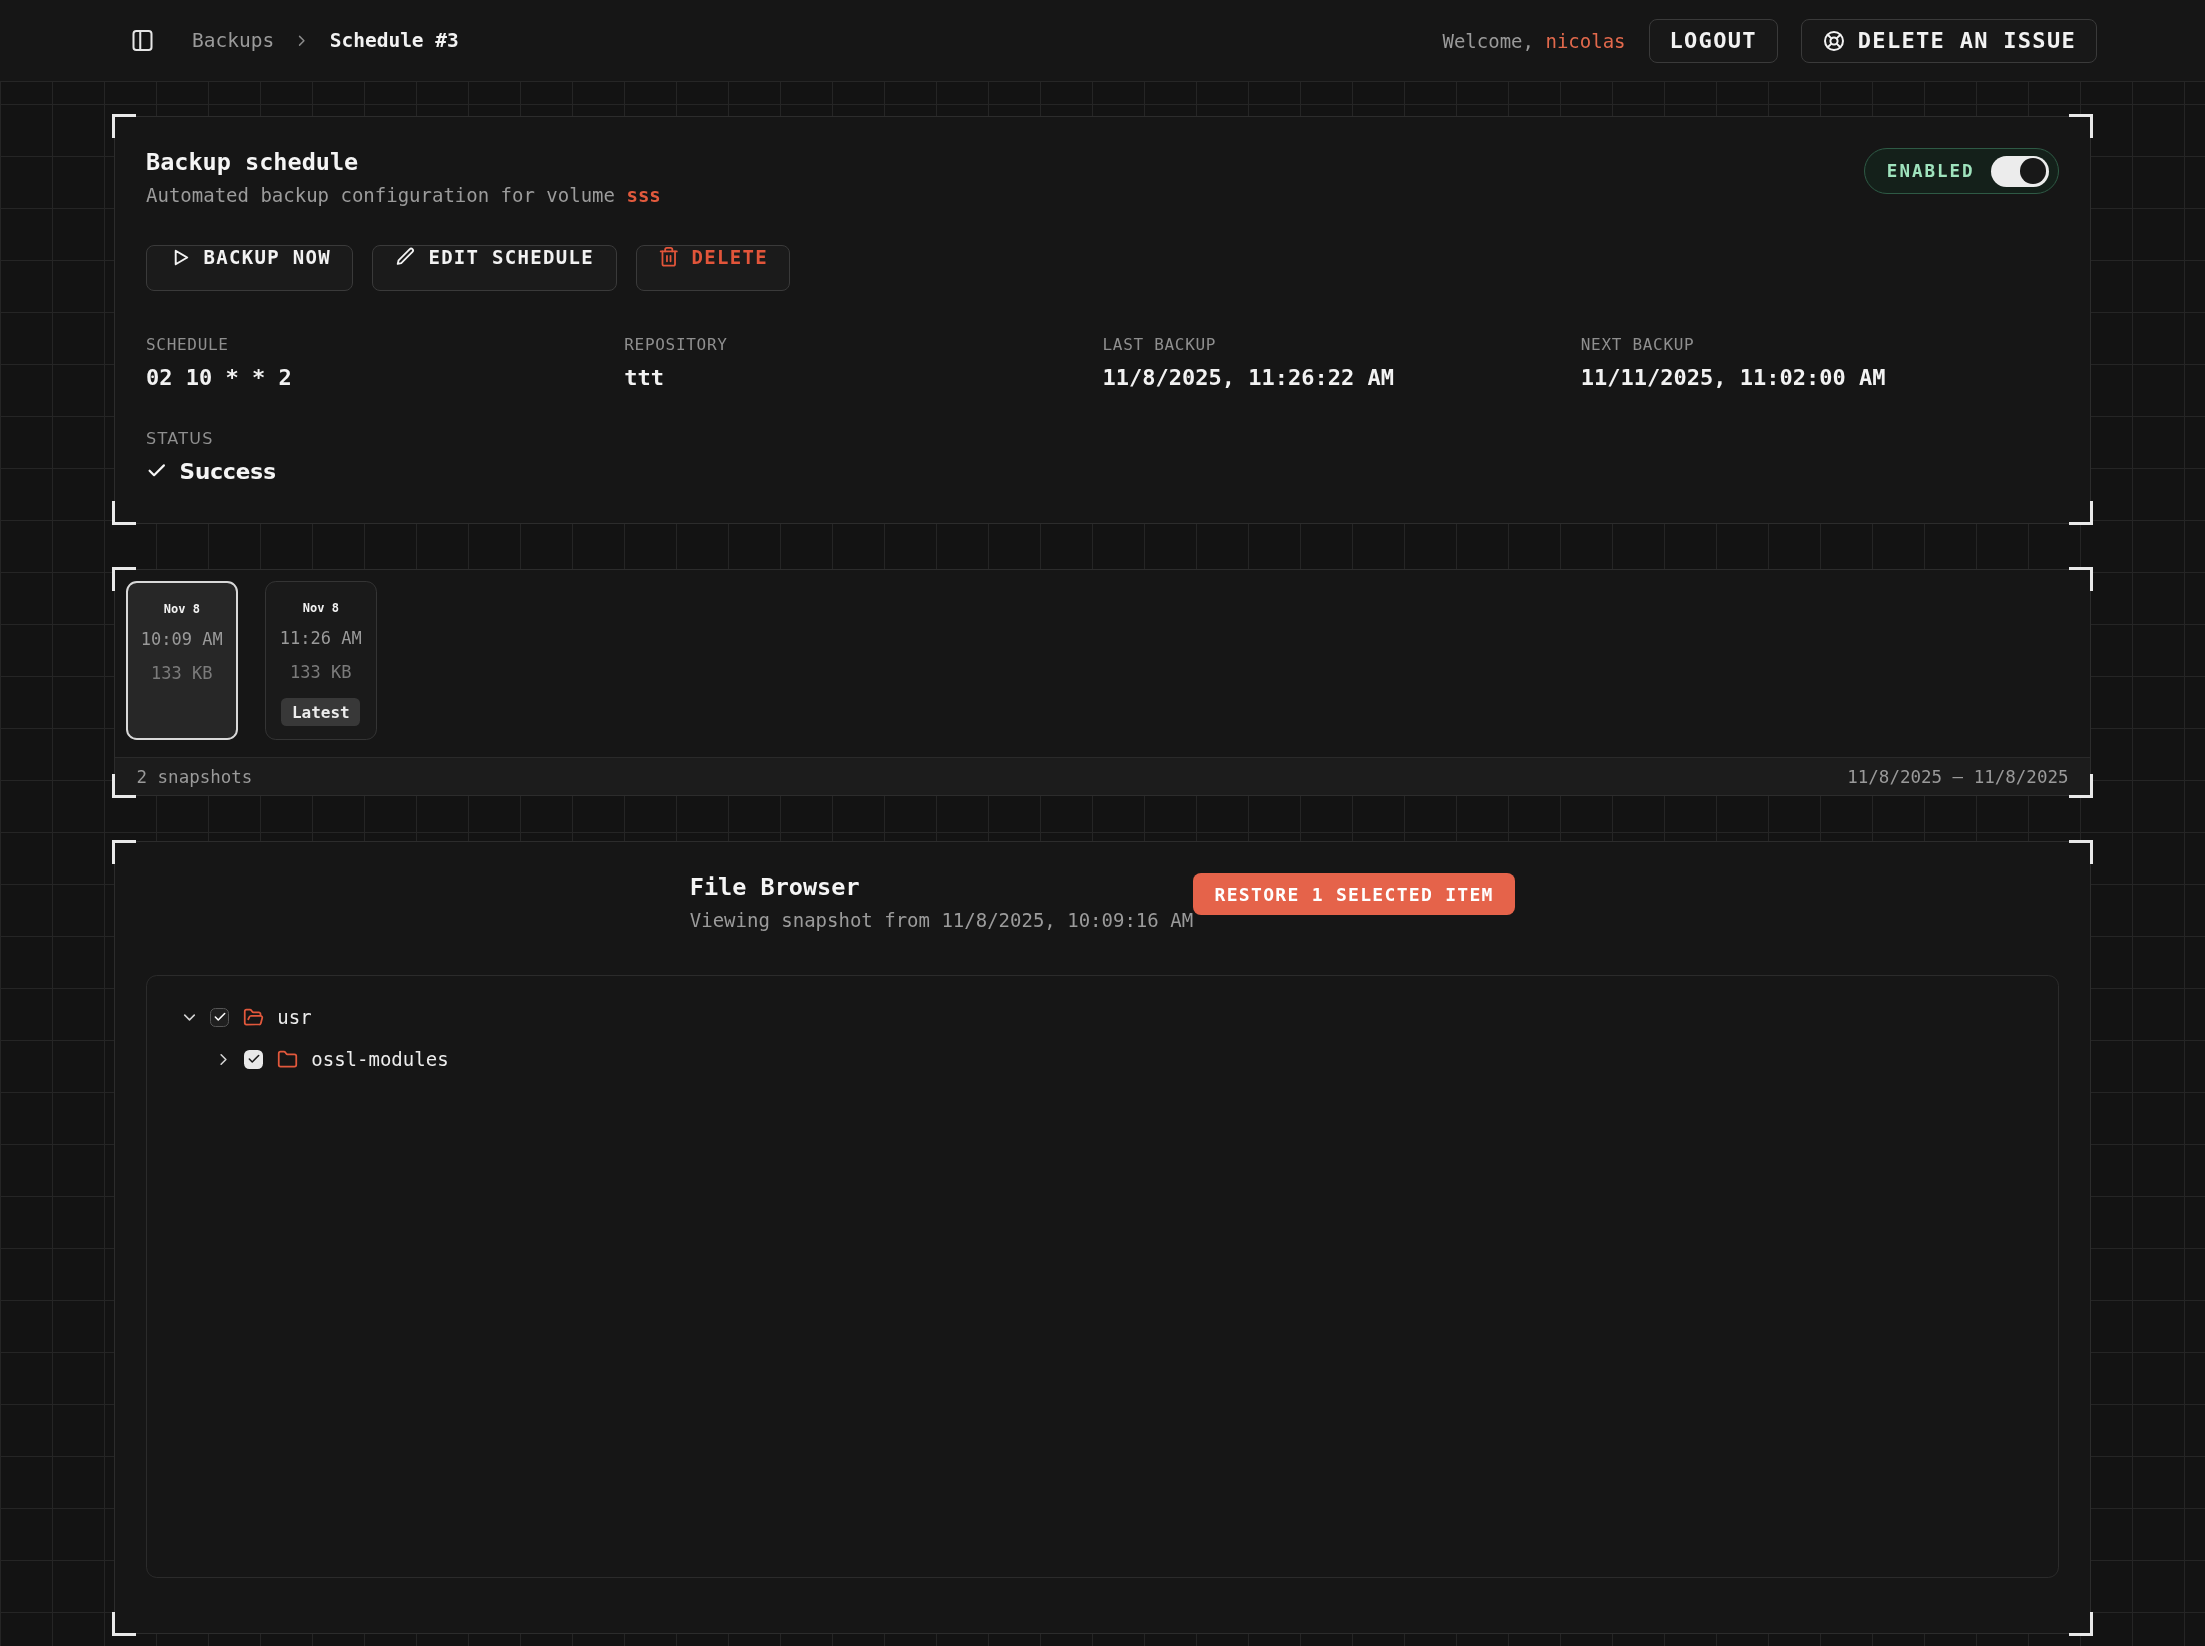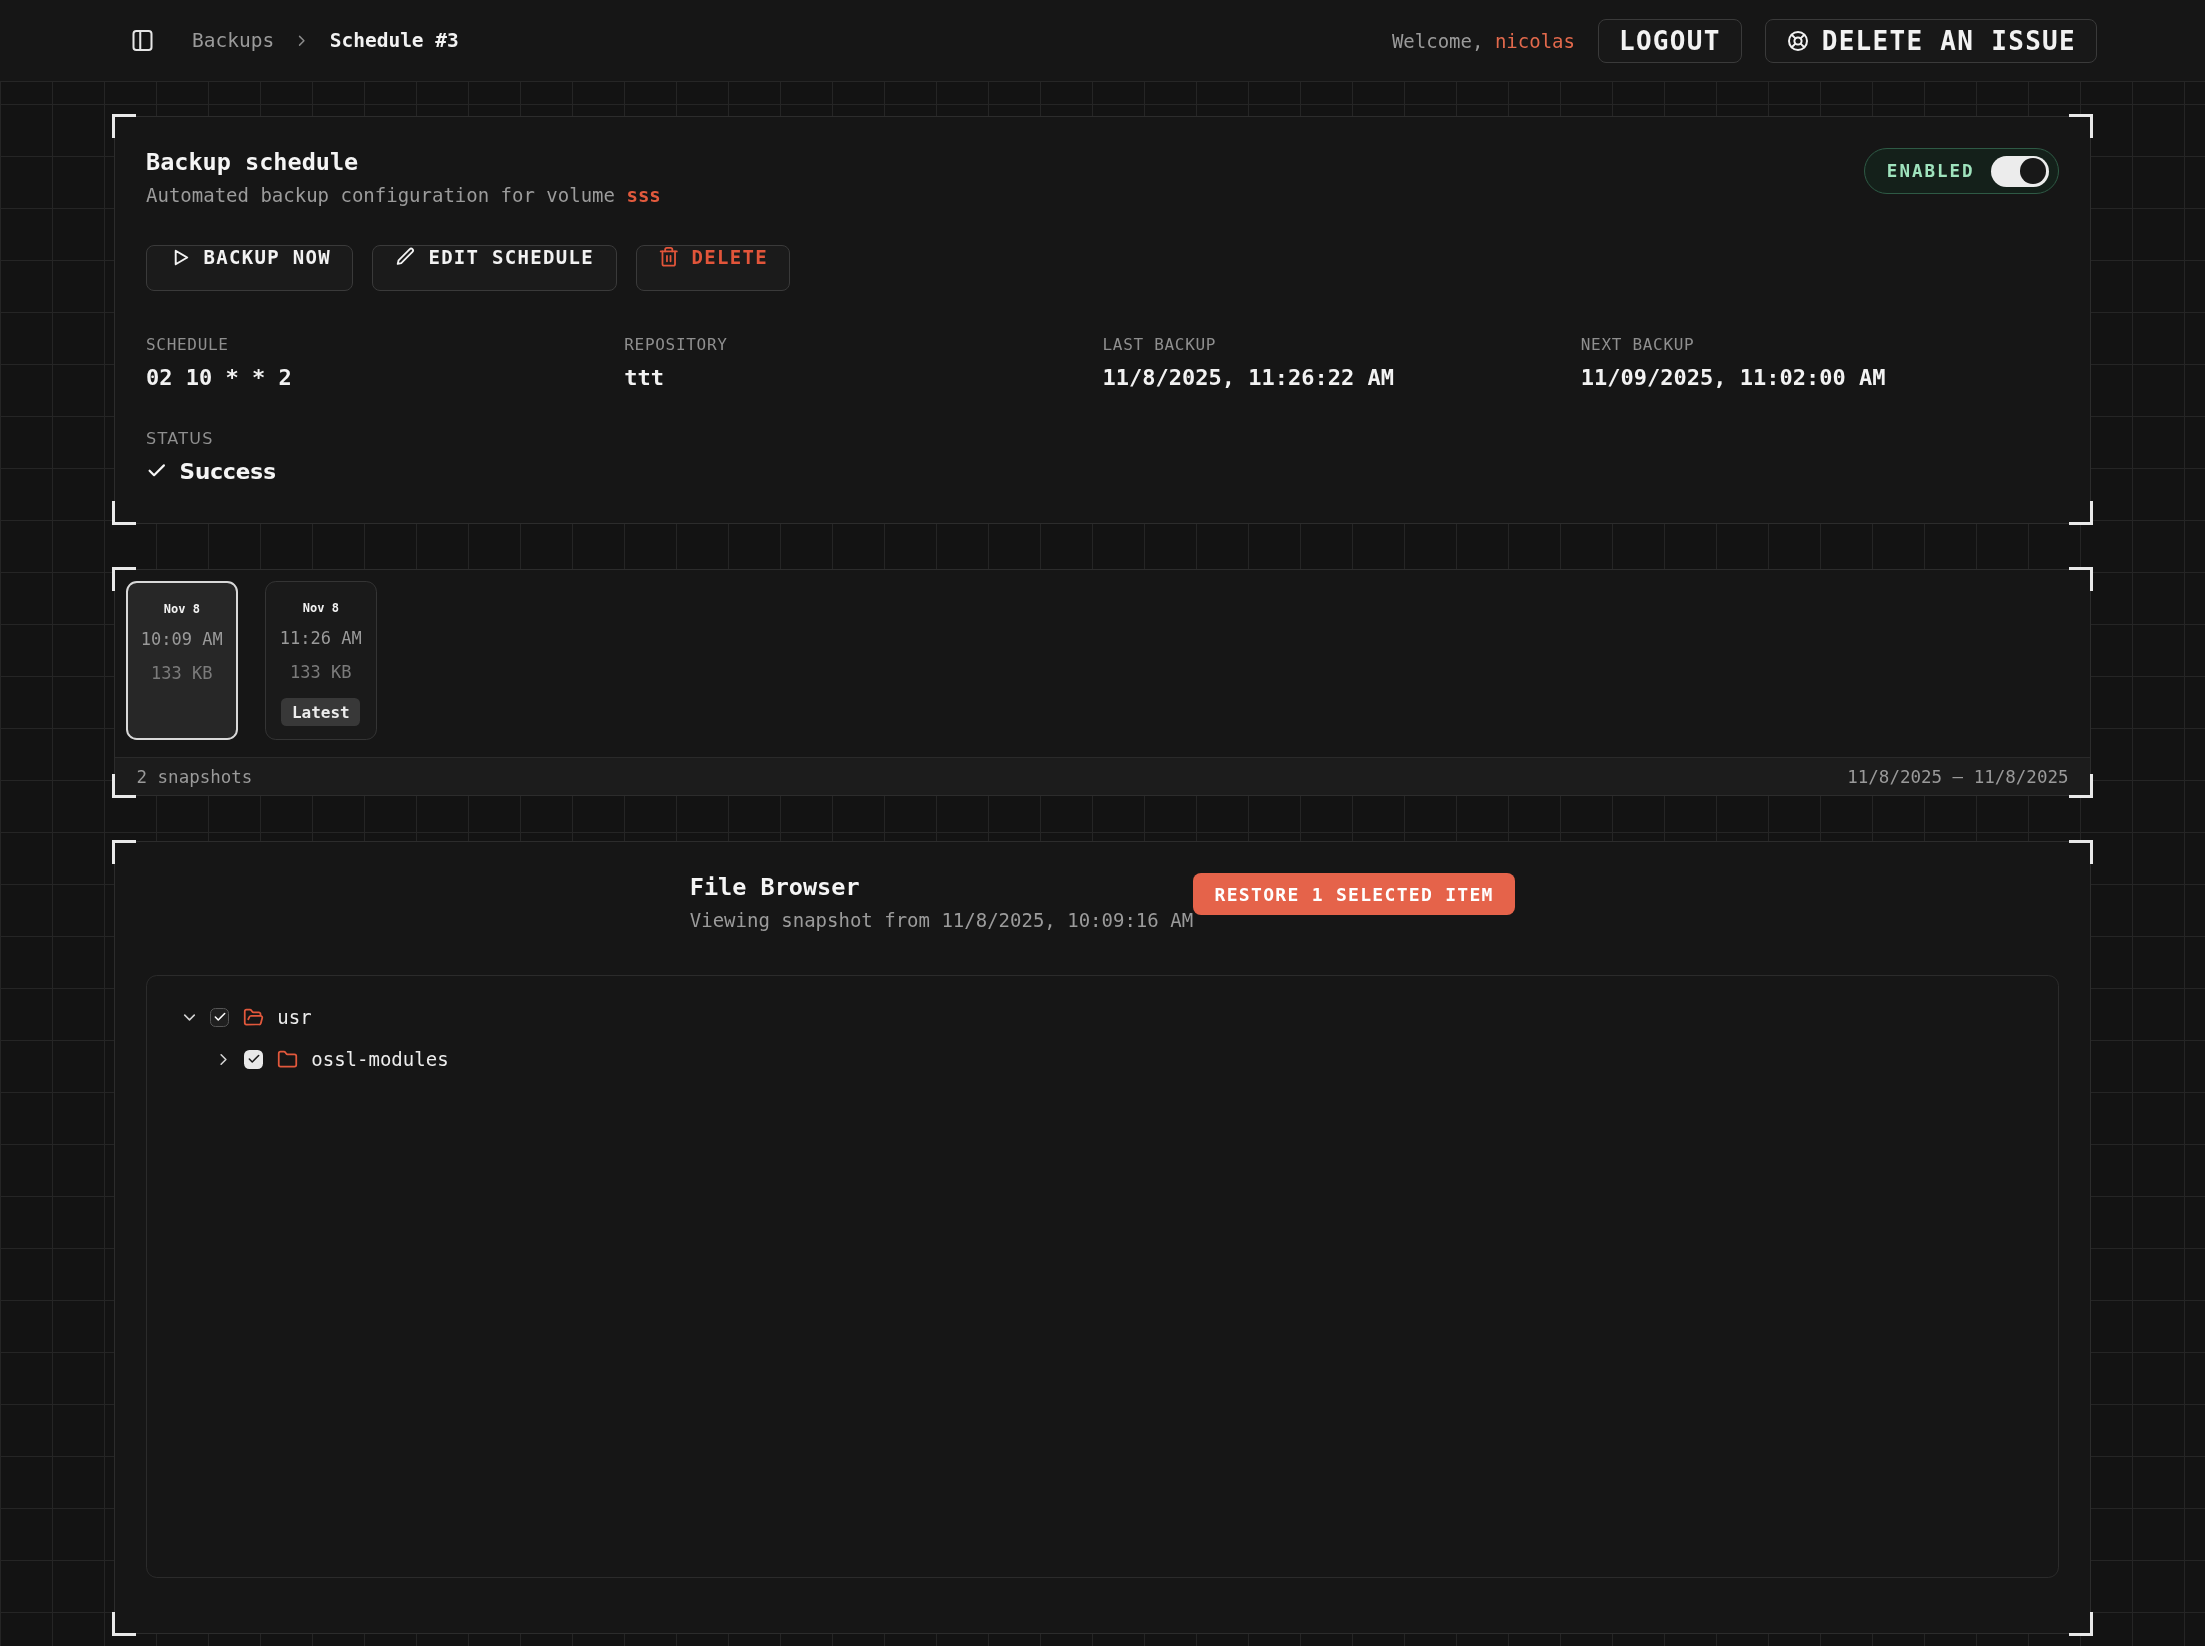--- a/index.html
+++ b/index.html
@@ -29,21 +29,21 @@
   .crumbs { display:flex; align-items:center; gap:19px; font-size:19.5px; }
   .crumb-section { color:#9a9a9a; }
   .crumb-page { color:#f2f2f2; font-weight:bold; }
   .topbar-right { display:flex; align-items:center; gap:23px; }
   .welcome { font-size:19px; color:#9a9a9a; }
   .welcome .accent { color:#e2694c; }
   .tb-btn {
     display:inline-flex; align-items:center; gap:12px;
     height:44px; padding:0 20px; background:#181818;
     border:0.7px solid #3a3a3a; border-radius:8px;
-    color:#f2f2f2; font-weight:bold; font-size:26px; letter-spacing:1.3px;
+    color:#f2f2f2; font-weight:bold; font-size:22px; letter-spacing:1.3px;
     font-family:inherit; cursor:pointer;
   }
 
   
   .wrap { width:1977px; margin:0 auto; padding:34px 0 81px; }
   .panel { position:relative; background:#161616; border:0.7px solid #2c2c2c; }
   .panel + .panel { margin-top:45px; }
 
   .corner { position:absolute; width:24px; height:24px; z-index:2; }
   .corner.tl { top:-2.7px; left:-2.7px;  border-top:3.4px solid #e9e9e9; border-left:3.4px solid #e9e9e9; }
@@ -227,21 +227,21 @@
         <div>
           <div class="field-label">REPOSITORY</div>
           <div class="field-value">ttt</div>
         </div>
         <div>
           <div class="field-label">LAST BACKUP</div>
           <div class="field-value">11/8/2025, 11:26:22 AM</div>
         </div>
         <div>
           <div class="field-label">NEXT BACKUP</div>
-          <div class="field-value">11/09/2025, 11:02:00 AM</div>
+          <div class="field-value">11/11/2025, 11:02:00 AM</div>
         </div>
       </div>
 
       <div class="status-block">
         <div class="status-label">STATUS</div>
         <div class="status-value">
           <svg width="21.5" height="21.5" viewBox="0 0 24 24" fill="none" stroke="#f5f5f5" stroke-width="2.4" stroke-linecap="round" stroke-linejoin="round">
               <polyline points="20 6 9 17 4 12"></polyline>
             </svg>
           <span>Success</span>

